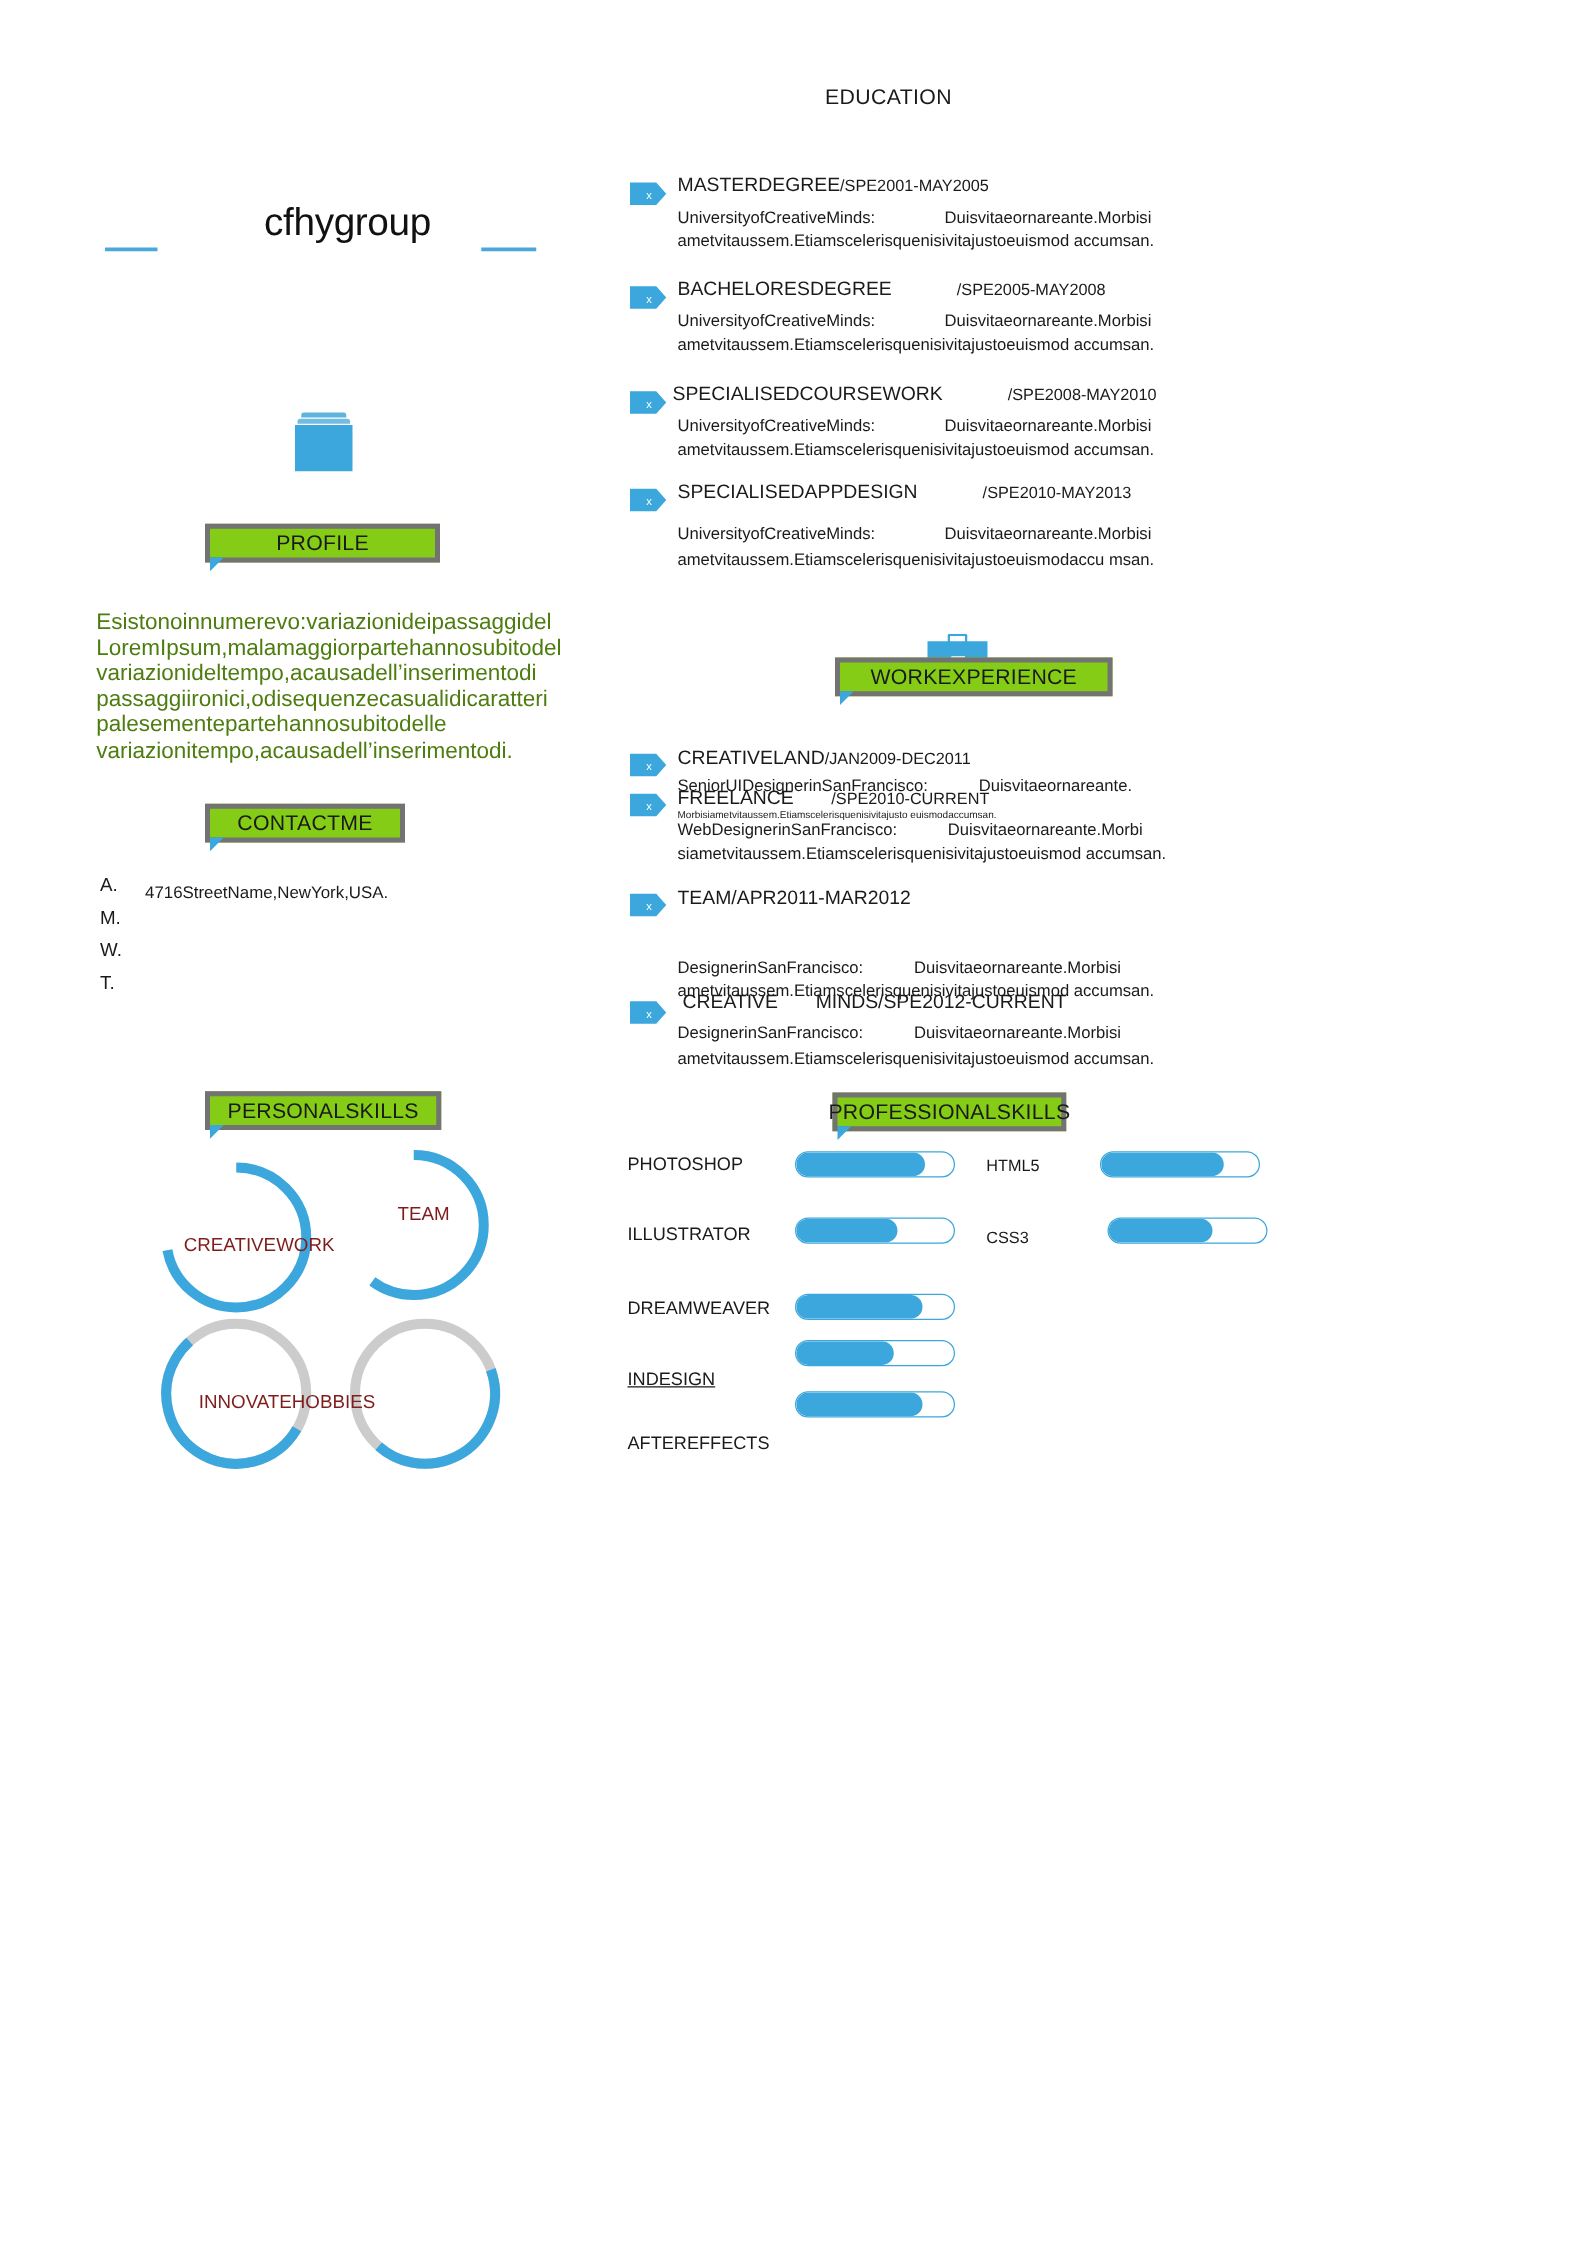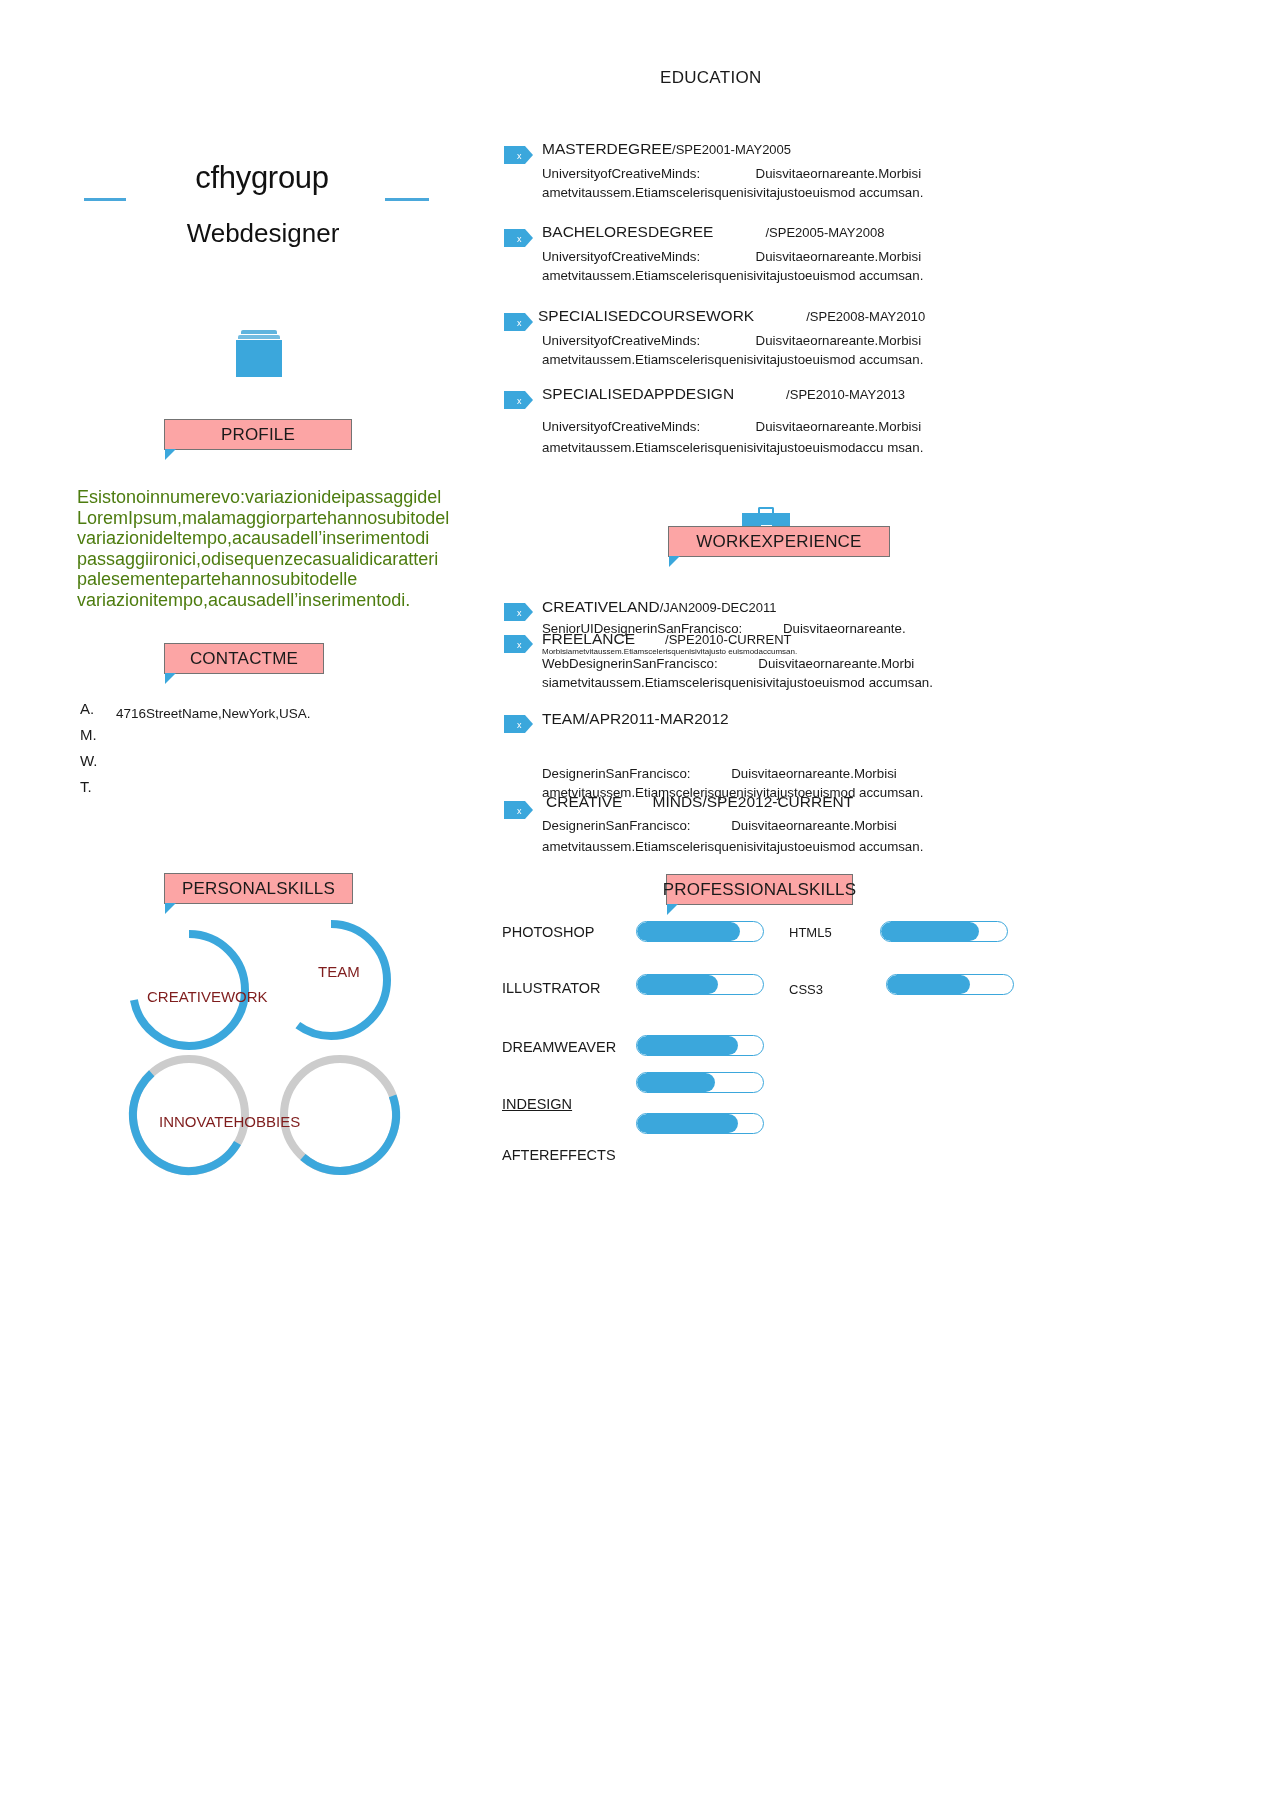--- a/index.html
+++ b/index.html
@@ -11,43 +11,43 @@
     font-family:"Liberation Sans", sans-serif;
     color:#1a1a1a;
     position:relative;
     overflow:hidden;
   }
   .page { position:relative; width:1274px; height:1804px; }
 
   
   #logo-wrap { position:absolute; left:78px; top:160px; width:380px; height:100px; }
   #logo-title {
-    position:absolute; left:84px; top:0px; width:200px;
+    position:absolute; left:100px; top:0px; width:200px;
     text-align:center; font-size:31px; color:#111; letter-spacing:-0.3px;
     white-space:nowrap;
   }
   .logo-dash { position:absolute; height:3px; background:#4aa8db; top:38px; }
   #logo-dash-left { left:6px; width:42px; }
   #logo-dash-right { left:307px; width:44px; }
   #logo-subtitle {
     position:absolute; left:35px; top:58px; width:300px;
     text-align:center; font-size:26px; color:#111; white-space:nowrap;
   }
 
   
   #folder-icon { position:absolute; left:236px; top:330px; width:46px; height:48px; }
   .f-lid1 { position:absolute; left:5px;  top:0px;  width:36px; height:4px; background:#5fb4de; border-radius:2px 2px 0 0;}
   .f-lid2 { position:absolute; left:2px;  top:5px;  width:42px; height:4px; background:#72bce1; border-radius:2px 2px 0 0;}
   .f-body { position:absolute; left:0px;  top:10px; width:46px; height:37px; background:#3ba7dc; }
 
   
   .sec-box {
     position:absolute;
-    border:1px solid #737373;
-    background:#fca5a5;
+    border:4px solid #737373;
+    background:#84cc16;
     height:31px;
     display:flex; align-items:center; justify-content:center;
   }
   .sec-box .sec-label {
     font-size:17px; color:#1a1a1a; letter-spacing:0.2px; white-space:nowrap;
   }
   .sec-box::after {
     content:""; position:absolute; left:0px; bottom:-11px;
     width:0; height:0;
     border-left:11px solid #3ba7dc;
@@ -108,21 +108,20 @@
 </style>
 </head>
 <body>
 
 <div class="page">
 
   <div id="logo-wrap">
     <div class="logo-dash" id="logo-dash-left"></div>
     <div class="logo-dash" id="logo-dash-right"></div>
     <div id="logo-title">cfhygroup</div>
-    <div id="logo-subtitle">Webdesigner</div>
   </div>
 
   <div id="folder-icon">
     <div class="f-lid1"></div>
     <div class="f-lid2"></div>
     <div class="f-body"></div>
   </div>
 
   <div class="sec-box" style="left:164px; top:419px; width:188px;">
     <span class="sec-label">PROFILE</span>

